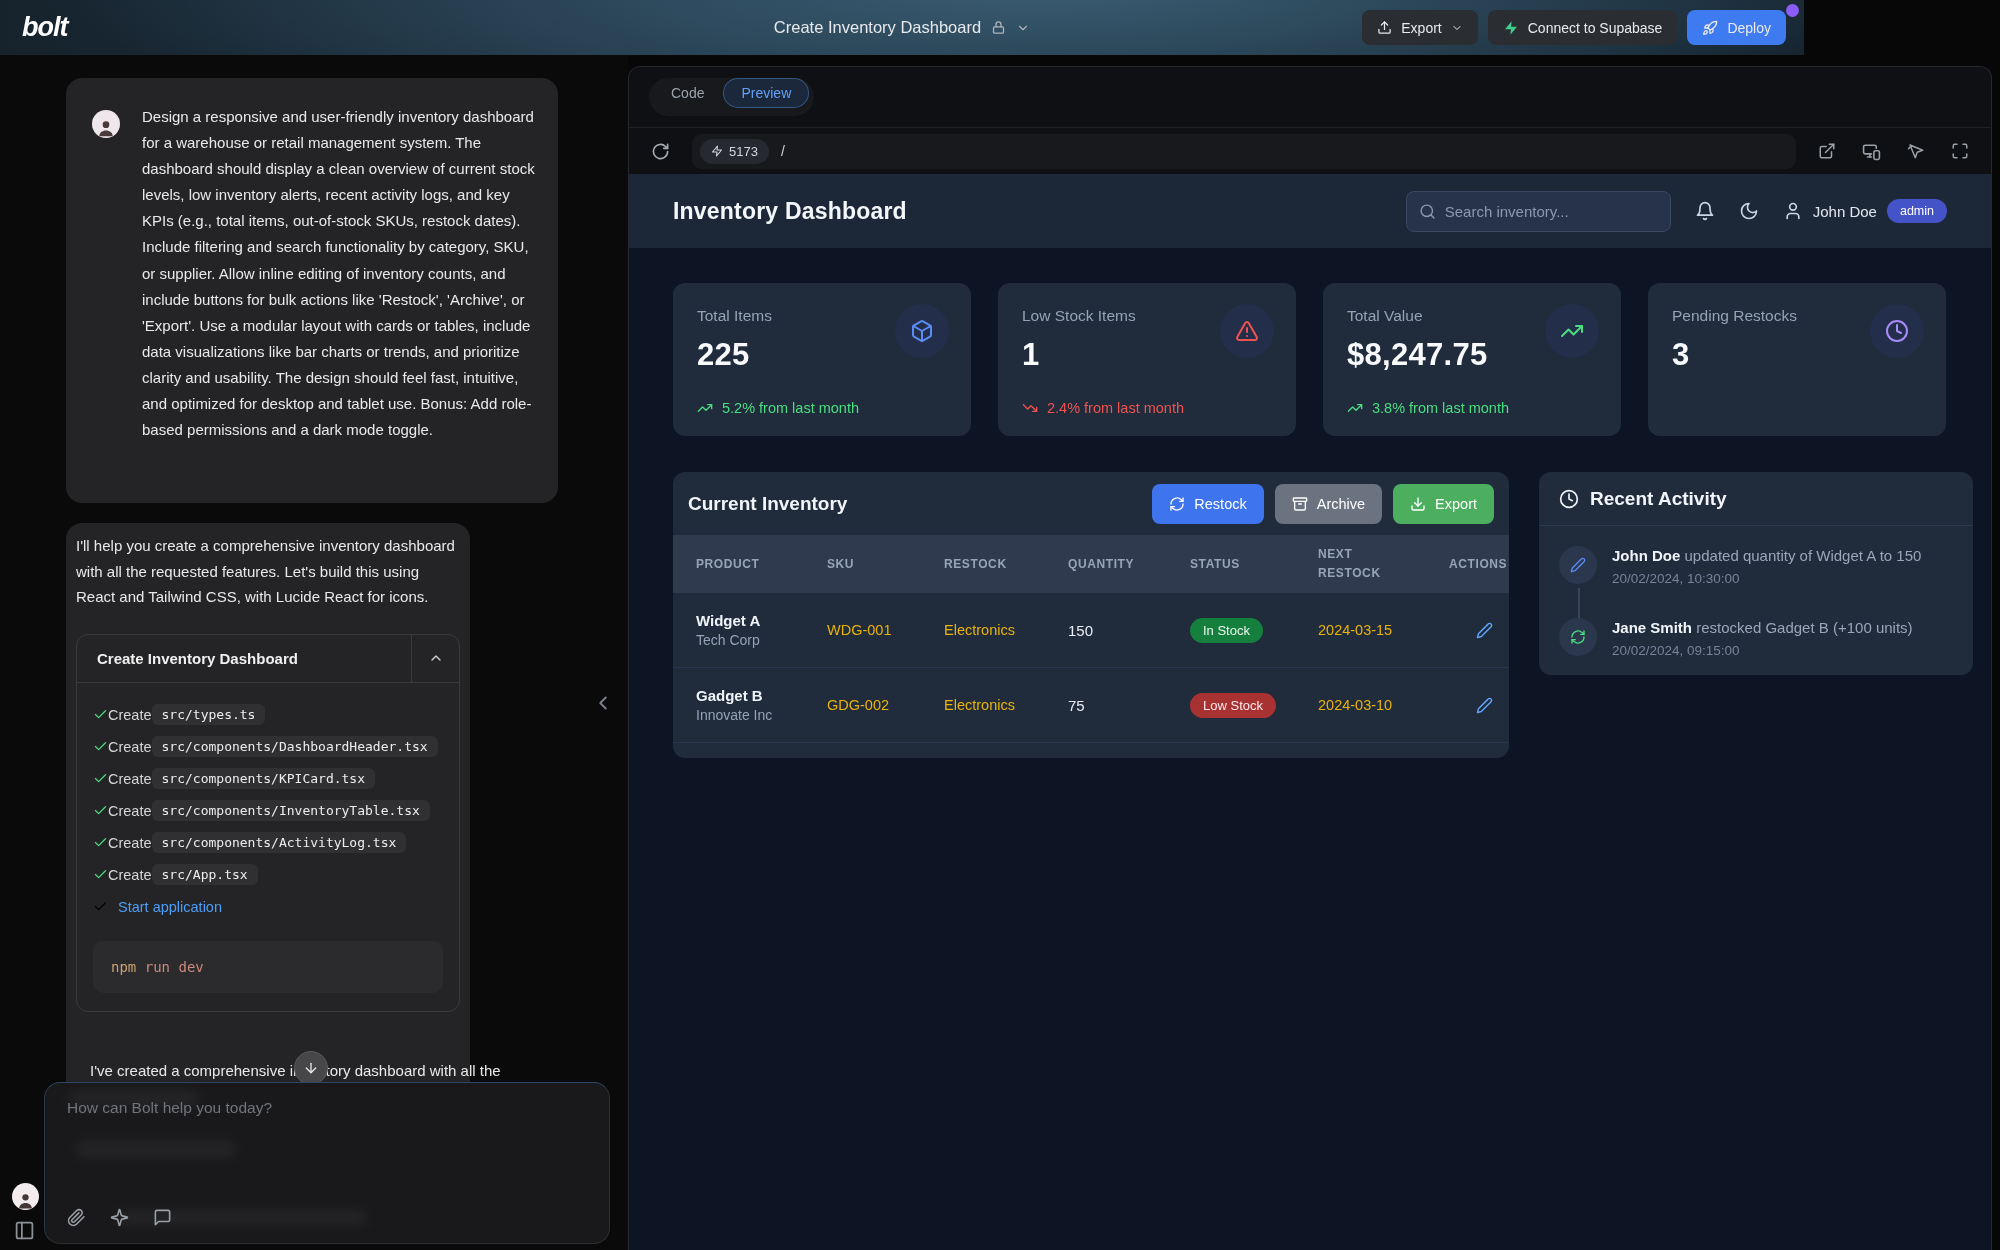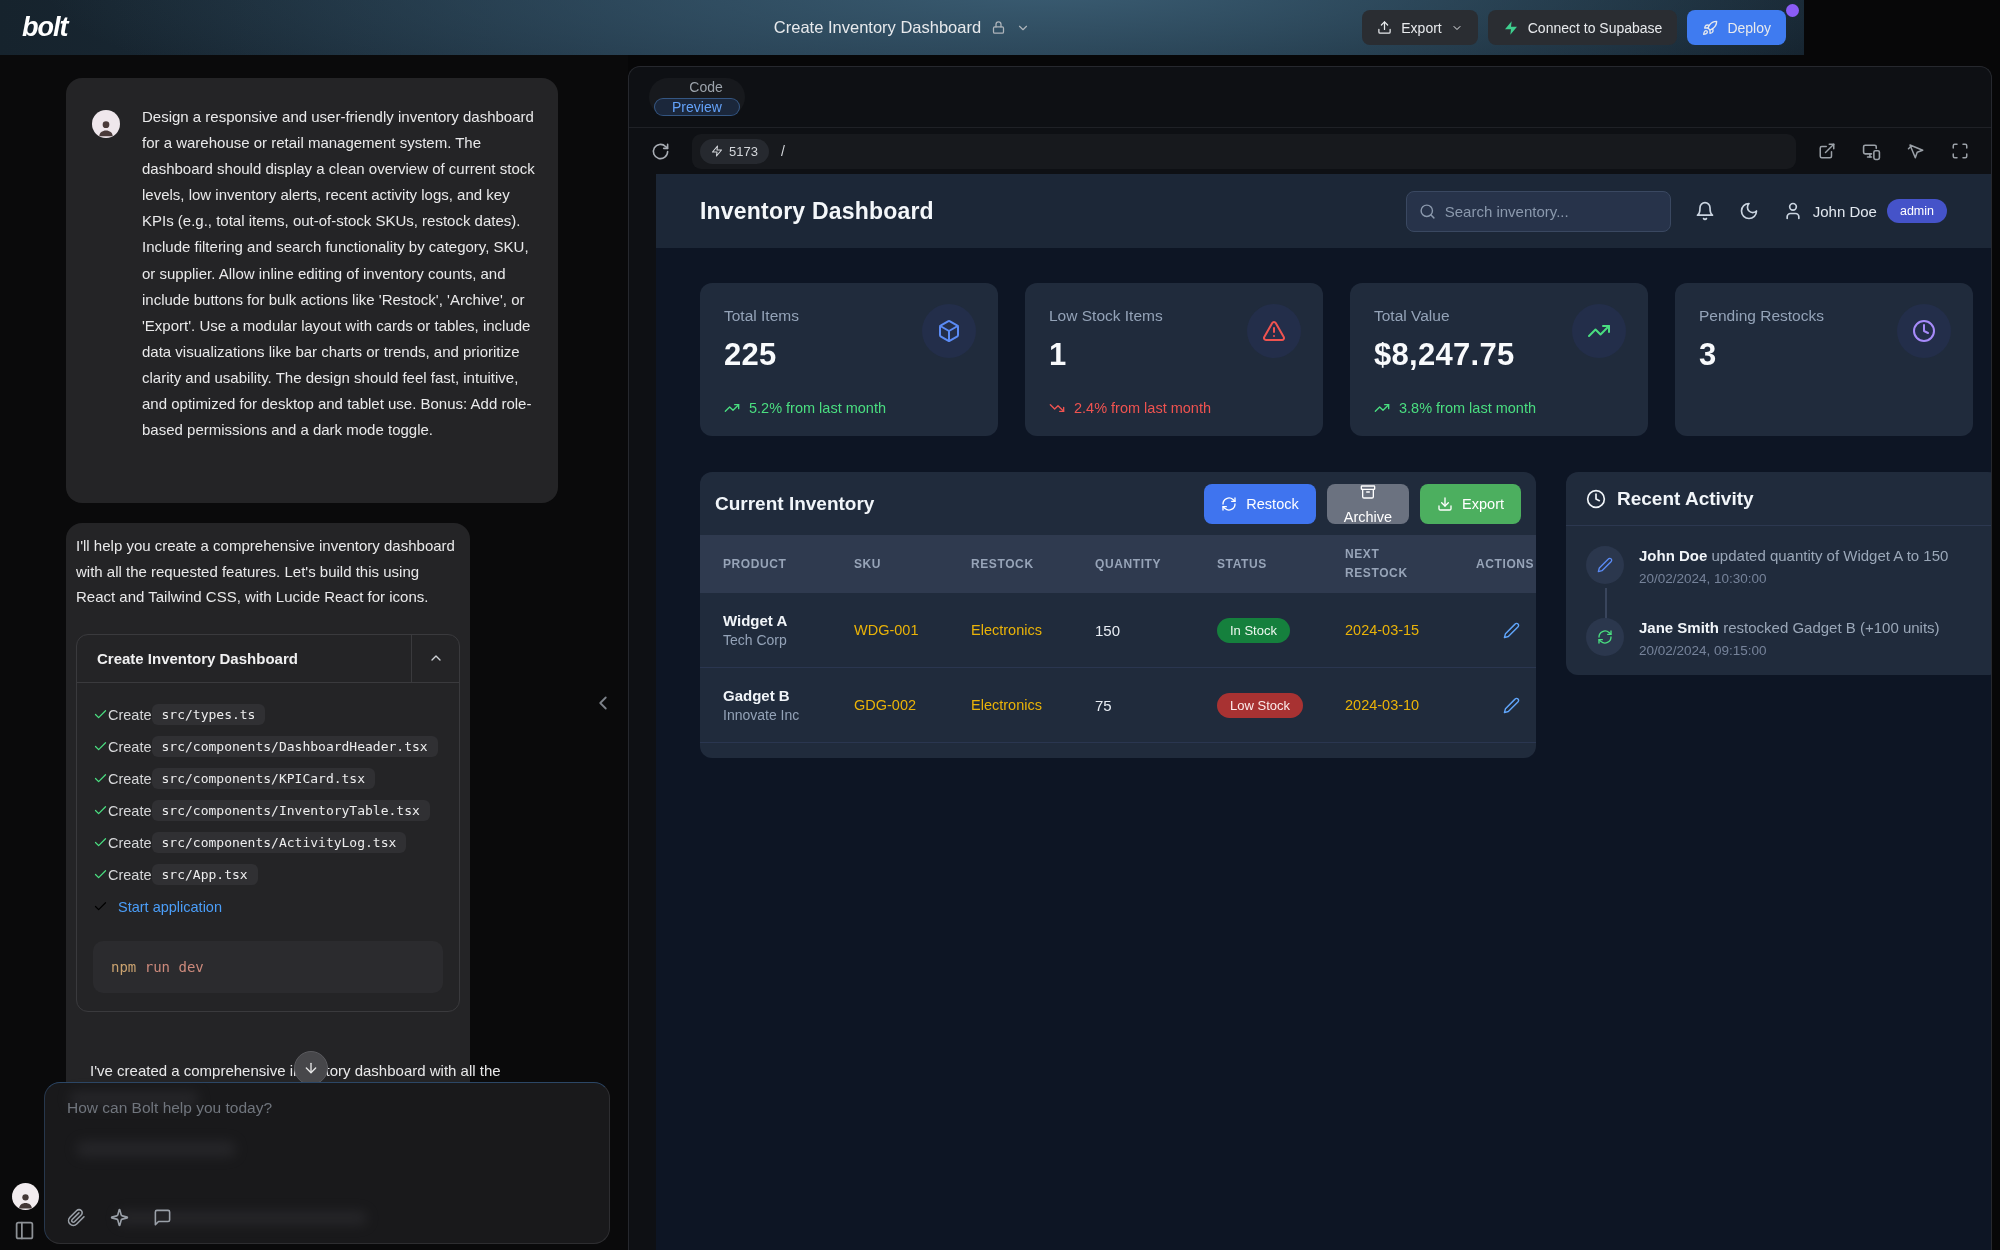--- a/index.html
+++ b/index.html
@@ -75,37 +75,37 @@
   .corner-avatar svg { color:#433837; }
   .panel-toggle { position:absolute; left:14px; top:1165px; color:#8d9196; cursor:pointer; }
   .collapse-handle { position:absolute; left:592px; top:692px; color:#7d828a; cursor:pointer; z-index:6; }
 
   
   .preview { position:absolute; left:628px; top:66px; width:1364px; height:1184px;
     background:#0e1014; border:1px solid #26282e; border-bottom:none;
     border-radius:12px 12px 0 0; }
   .tabs-row { height:60px; display:flex; align-items:center; padding-left:20px; }
   .tab-pillgroup { height:38px; background:#17191d; border-radius:999px; display:flex;
-    align-items:flex-end; padding:0 5px; gap:2px;flex-direction:column; }
+    align-items:flex-start; padding:0 5px; gap:2px; }
   .tab { padding:0 17px; font-size:14px; color:#9ca3ab; height:30px; display:flex; align-items:center;
     cursor:pointer; }
   .tab.active { background:rgba(59,130,246,.14); border:1px solid rgba(96,165,250,.38);
     border-radius:999px; color:#63a1f8; }
   .url-row { height:47px; border-top:1px solid #1f2126; display:flex; align-items:center; padding:0 22px; }
   .reload { color:#a8adb4; cursor:pointer; }
   .url-input { flex:1; margin:0 22px; height:35px; background:#17191d; border-radius:9px;
     display:flex; align-items:center; padding:0 8px; gap:12px; }
   .port-pill { background:#26292f; border-radius:999px; height:25px; display:flex; align-items:center;
     gap:6px; padding:0 11px; color:#d3d6da; font-size:13px; cursor:pointer; }
   .url-path { color:#d3d6da; font-size:14px; }
   .url-icons { display:flex; gap:26px; color:#9ba1a8; }
   .url-icons .iw { cursor:pointer; }
 
   
-  .app { position:absolute; left:0; top:107px; right:0; bottom:0; background:#0d1524; overflow:hidden;margin-left:27px; }
+  .app { position:absolute; left:0; top:107px; right:0; bottom:0; background:#0d1524; overflow:hidden; }
   .app-header { height:74px; background:#1c2737; display:flex; align-items:center; padding:0 44px; }
   .app-title { color:#f4f7fa; font-size:23px; font-weight:700; letter-spacing:.2px; }
   .header-right { margin-left:auto; display:flex; align-items:center; gap:24px; }
   .search-box { width:265px; height:41px; background:#27334a; border:1px solid #3a4861; border-radius:8px;
     display:flex; align-items:center; padding:0 12px; gap:9px; color:#8b99ad; }
   .search-box input { background:transparent; border:none; outline:none; color:#cfd8e3;
     font-size:15px; width:200px; font-family:inherit; }
   .search-box input::placeholder { color:#8b99ad; }
   .hicon { color:#cbd5e1; cursor:pointer; }
   .user-group { display:flex; align-items:center; gap:10px; }
@@ -126,21 +126,21 @@
   .c-blue { color:#5b8bf5; } .c-red { color:#ef5350; } .c-green { color:#4ade80; } .c-purple { color:#a78bfa; }
 
   .inv-panel { position:absolute; left:44px; top:298px; width:836px; height:286px; background:#202b3c;
     border-radius:12px; overflow:hidden; }
   .inv-head { height:63px; display:flex; align-items:center; padding:0 15px; }
   .inv-title { color:#f1f5f9; font-size:19px; font-weight:700; }
   .inv-btns { margin-left:auto; display:flex; gap:11px; }
   .act-btn { height:40px; border-radius:8px; display:flex; align-items:center; gap:9px; padding:0 17px;
     color:#fff; font-size:14.5px; cursor:pointer; }
   .act-btn.restock { background:#3f74ef; }
-  .act-btn.archive { background:#6b7280;flex-direction:column; }
+  .act-btn.archive { background:#6b7280; }
   .act-btn.export { background:#4caf5f; }
   .tgrid { display:grid; grid-template-columns:131px 117px 124px 122px 128px 131px 1fr;
     align-items:center; padding:0 16px 0 23px; }
   .thead { height:58px; background:#2f3a4f; }
   .th { color:#97a4b8; font-size:12px; font-weight:700; letter-spacing:.6px; }
   .th.wrap span { display:inline-block; max-width:78px; line-height:1.6; }
   .th.right, .td.right { justify-self:end; }
   .trow { height:75px; border-bottom:1px solid #2a3650; }
   .td-product .p-name { color:#f1f5f9; font-size:15px; font-weight:700; }
   .td-product .p-sub { color:#94a3b8; font-size:14px; margin-top:3px; }

